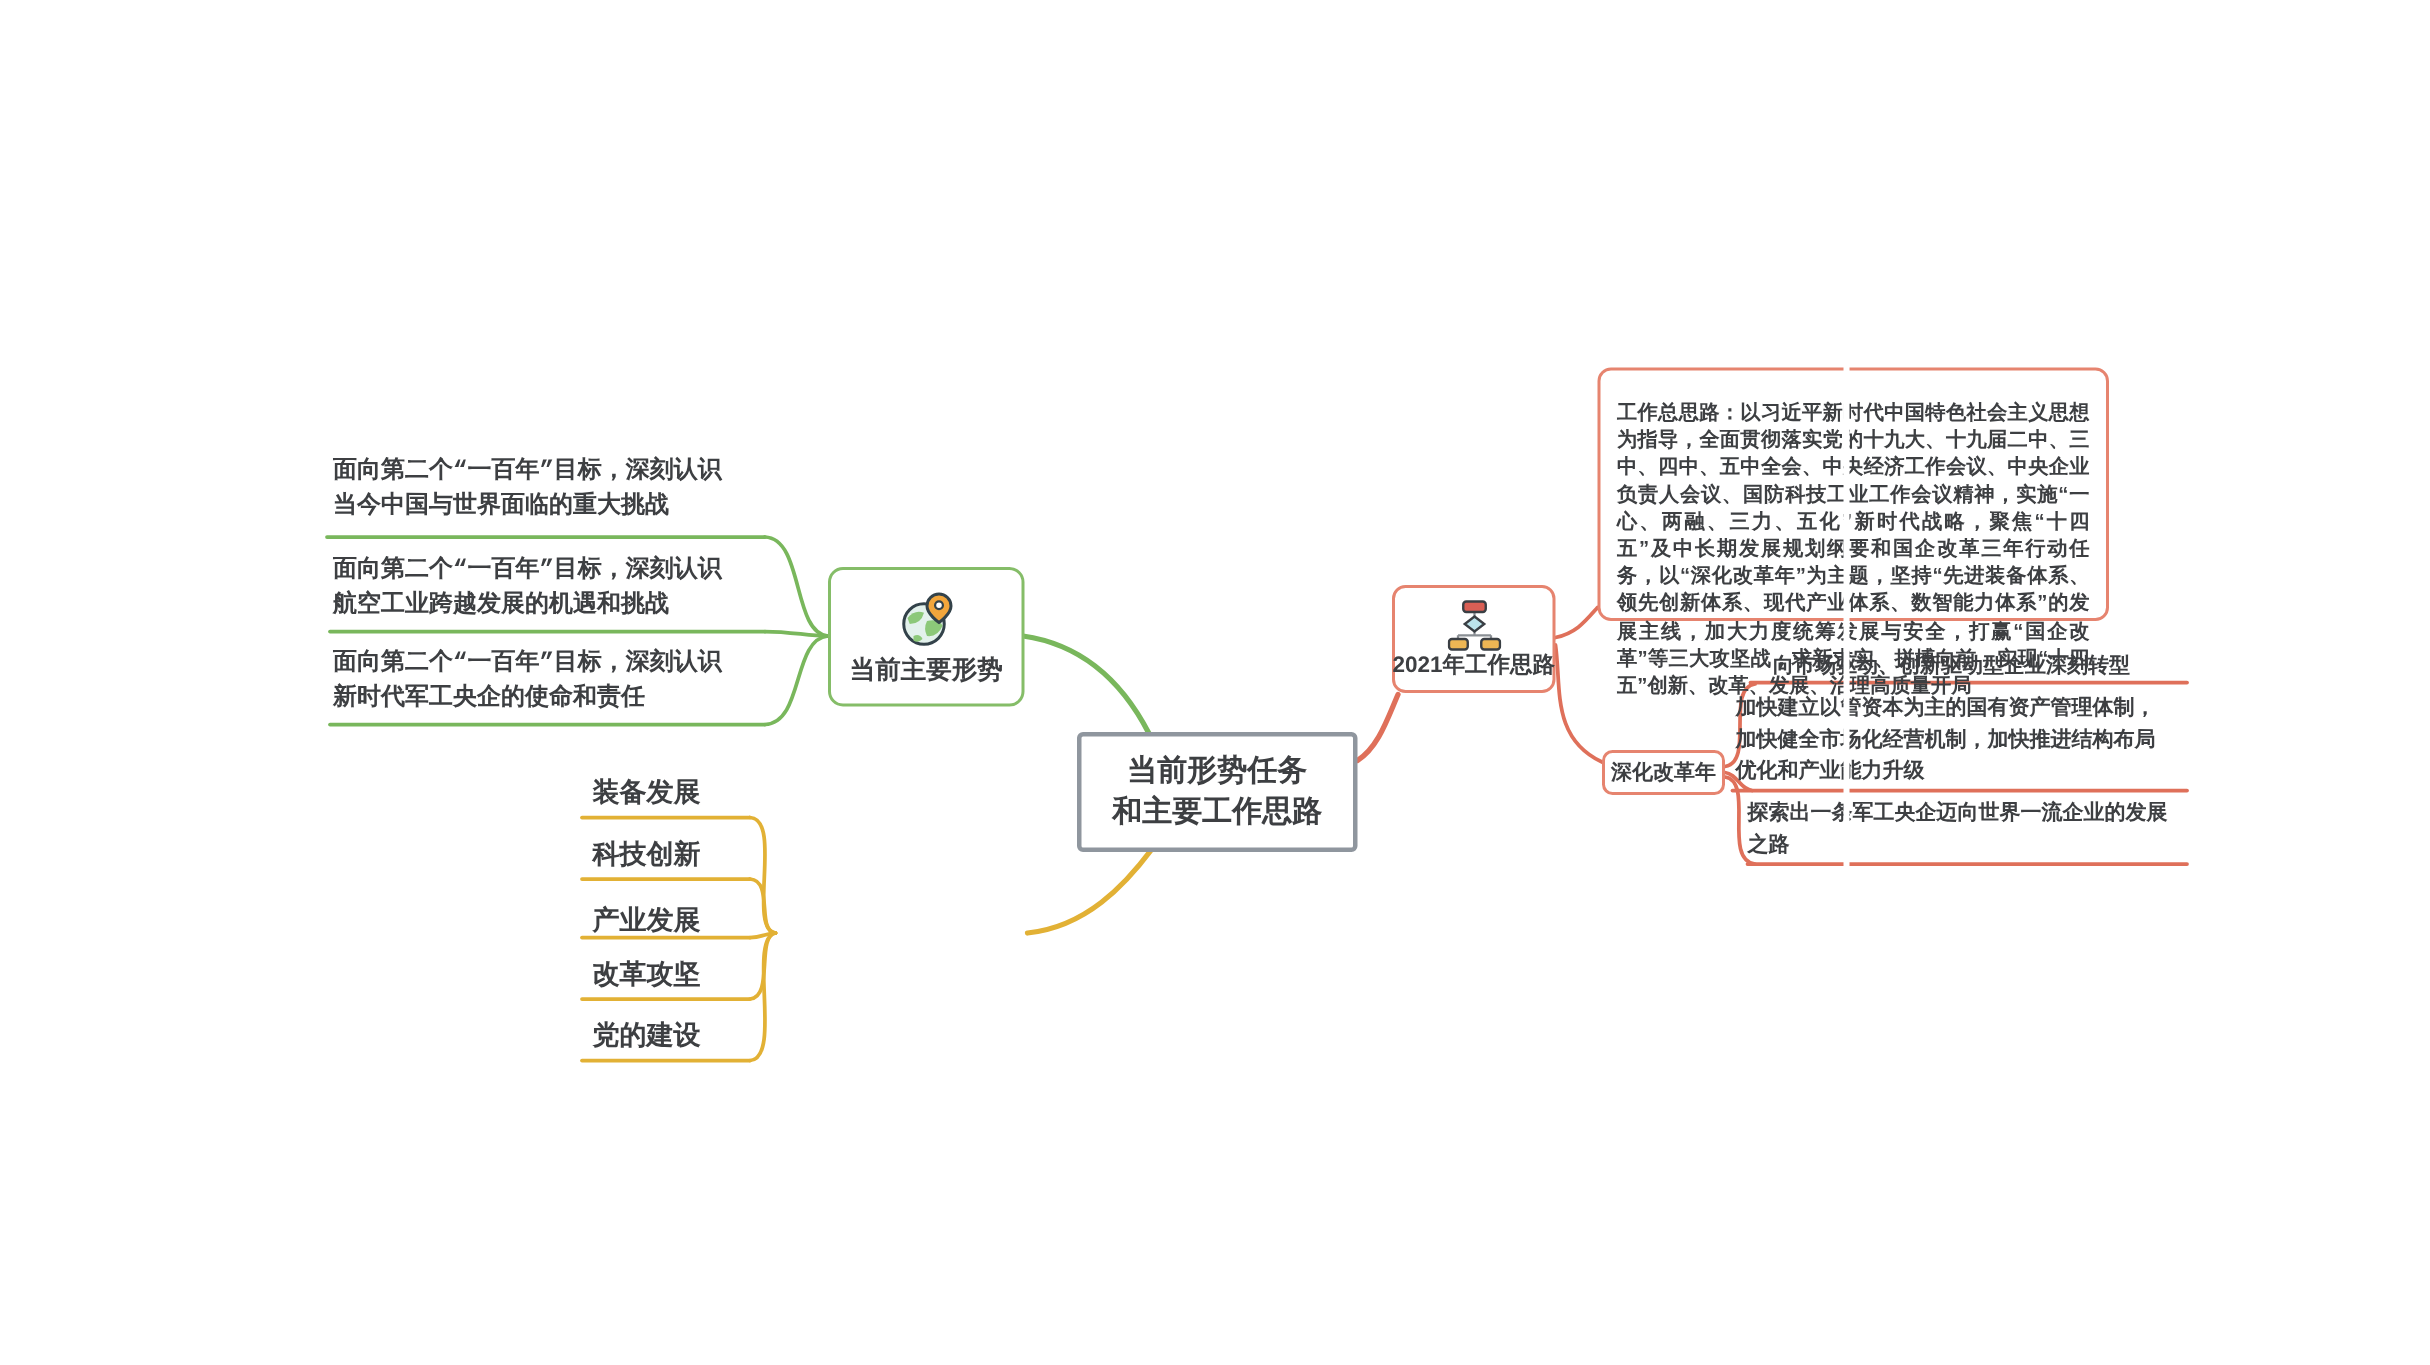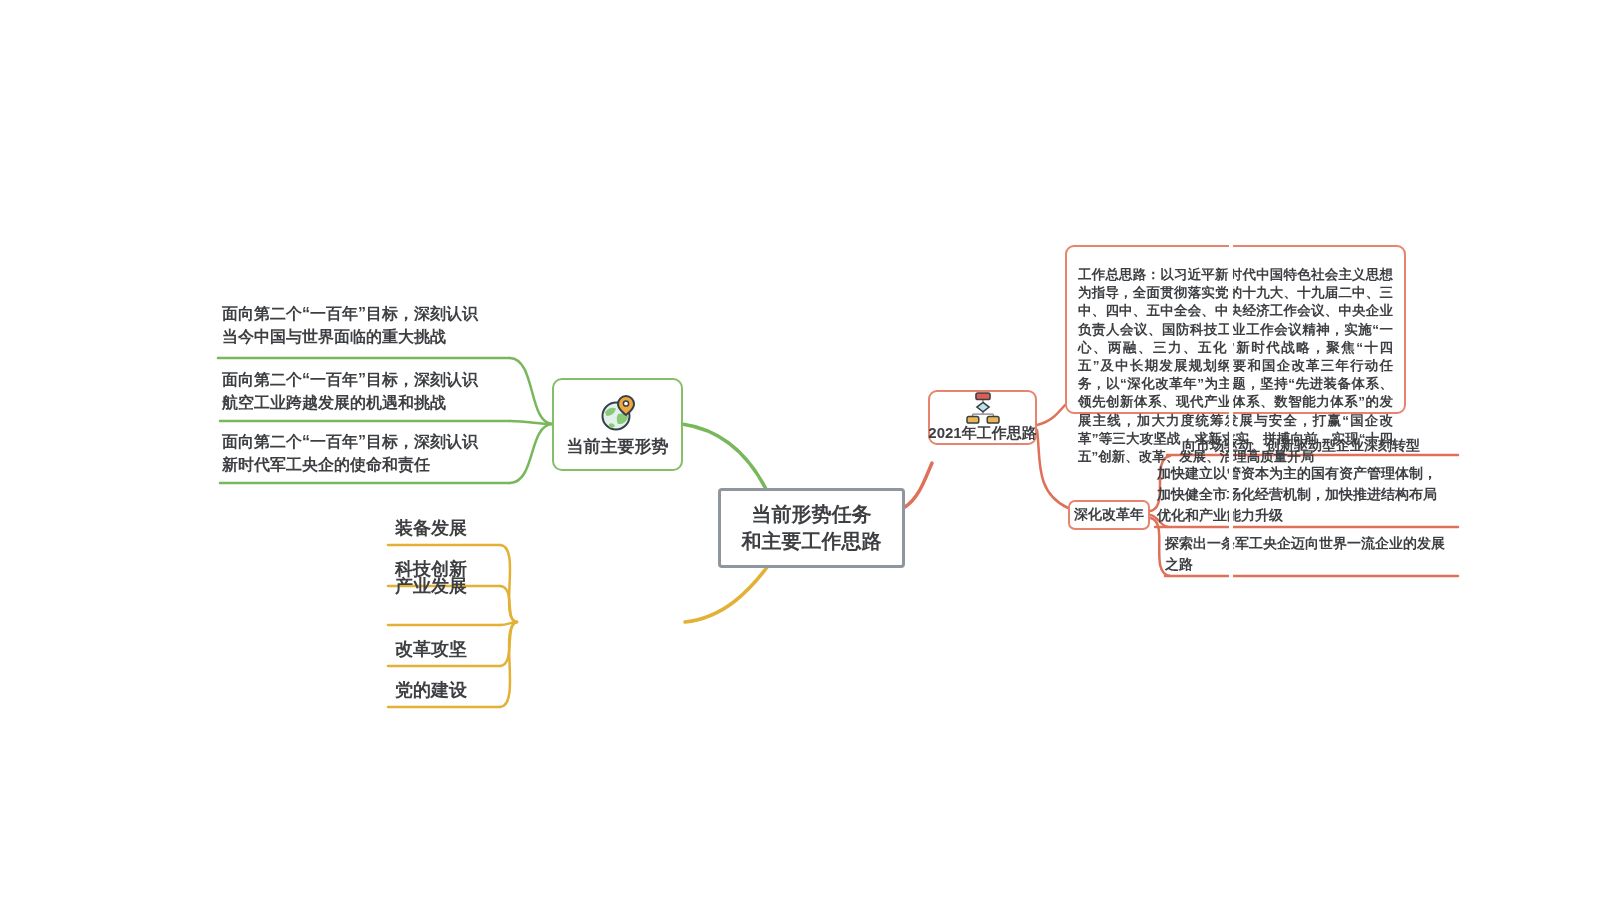--- a/index.html
+++ b/index.html
@@ -14,30 +14,30 @@
   .preline{white-space:pre-line;}
   .nowrap{white-space:nowrap;}
 
   .center-node{left:718px;top:488px;width:187px;height:80px;
     border:3px solid #8f969e;border-radius:4px;font-size:20px;line-height:27px;
     text-align:center;}
   .situation-node{left:552px;top:378px;width:131px;height:93px;
     border:2.5px solid #85bd68;border-radius:10px;font-size:17px;padding-top:2px;}
   .tasks-node{left:517px;top:578px;width:168px;height:93px;
     border:2.5px solid #eac14e;border-radius:10px;font-size:17px;}
-  .plan-node{left:928px;top:390px;width:109px;height:55px;
+  .plan-node{left:928px;top:390px;width:109px;height:72px;
     border:2.5px solid #e6846f;border-radius:9px;font-size:15px;}
   .plan-node .lbl{white-space:nowrap;}
   .overview-node{left:1065px;top:245px;width:341px;height:169px;
     border:2.5px solid #e6846f;border-radius:9px;align-items:flex-start;justify-content:flex-start;
     padding:19px 11px;font-size:13.5px;line-height:18.2px;text-align:justify;}
   .reform-node{left:1068px;top:500px;width:82px;height:30px;
     border:2px solid #e6846f;border-radius:7px;font-size:14px;}
 
-  .leaf{position:absolute;background:transparent;}
+  .leaf{position:absolute;background:transparent;font-family:Liberation Mono, monospace;}
   .g-item{left:222px;width:300px;font-size:16px;line-height:22.5px;}
   .y-item{left:395px;font-size:18px;white-space:nowrap;}
   .r-item{font-size:14px;line-height:21px;}
 
   .icon{display:block;margin:0 auto;}
   .seam{position:absolute;left:1229px;top:238px;width:4px;height:345px;background:#ffffff;}
 </style>
 </head>
 <body>
 
@@ -102,21 +102,21 @@
   <div class="leaf g-item preline" style="top:303px;">面向第二个“一百年”目标，深刻认识
 当今中国与世界面临的重大挑战</div>
   <div class="leaf g-item preline" style="top:369px;">面向第二个“一百年”目标，深刻认识
 航空工业跨越发展的机遇和挑战</div>
   <div class="leaf g-item preline" style="top:431px;">面向第二个“一百年”目标，深刻认识
 新时代军工央企的使命和责任</div>
 
 
   <div class="leaf y-item" style="top:516px;">装备发展</div>
   <div class="leaf y-item" style="top:557px;">科技创新</div>
-  <div class="leaf y-item" style="top:574px;">产业发展</div>
+  <div class="leaf y-item" style="top:601px;">产业发展</div>
   <div class="leaf y-item" style="top:637px;">改革攻坚</div>
   <div class="leaf y-item" style="top:678px;">党的建设</div>
 
   <div class="node plan-node">
     <svg class="icon" width="36" height="34" viewBox="0 0 36 34">
       <line x1="18" y1="7" x2="18" y2="12" stroke="#8a8f94" stroke-width="1.5"></line>
       <line x1="18" y1="20" x2="18" y2="23.5" stroke="#8a8f94" stroke-width="1.5"></line>
       <line x1="7" y1="23.5" x2="29" y2="23.5" stroke="#8a8f94" stroke-width="1.5"></line>
       <line x1="7" y1="23.5" x2="7" y2="26.5" stroke="#8a8f94" stroke-width="1.5"></line>
       <line x1="29" y1="23.5" x2="29" y2="26.5" stroke="#8a8f94" stroke-width="1.5"></line>

